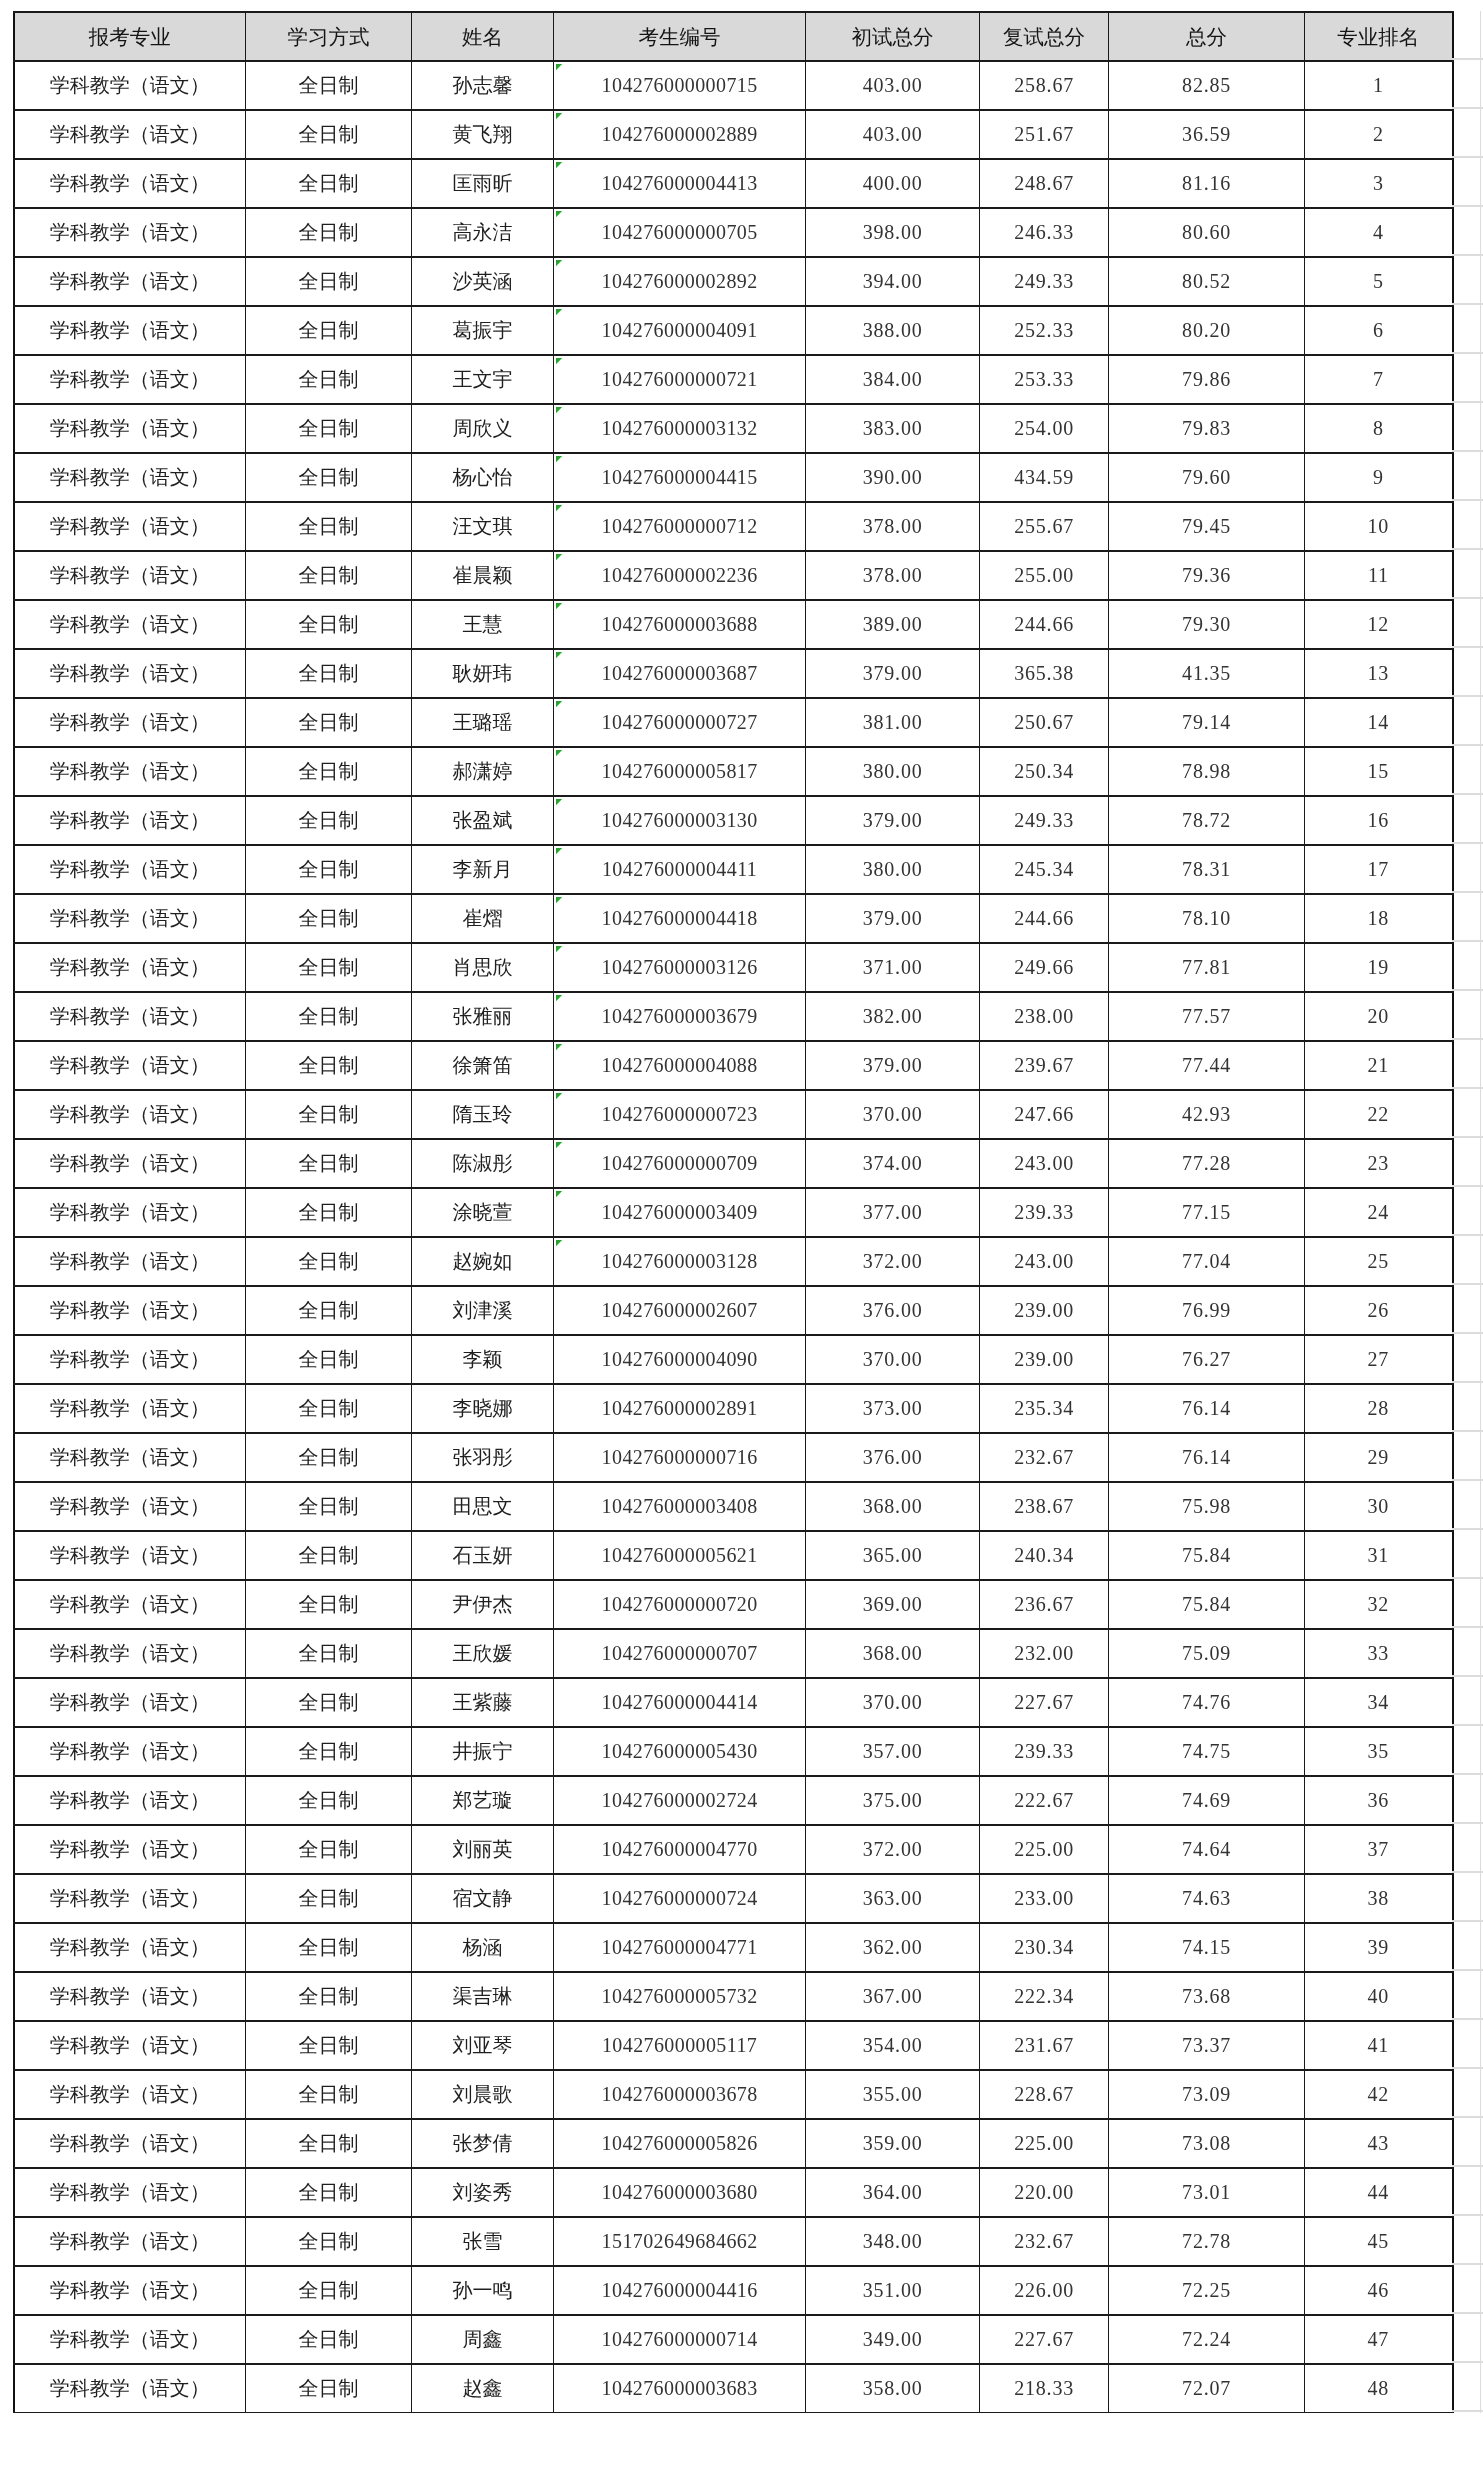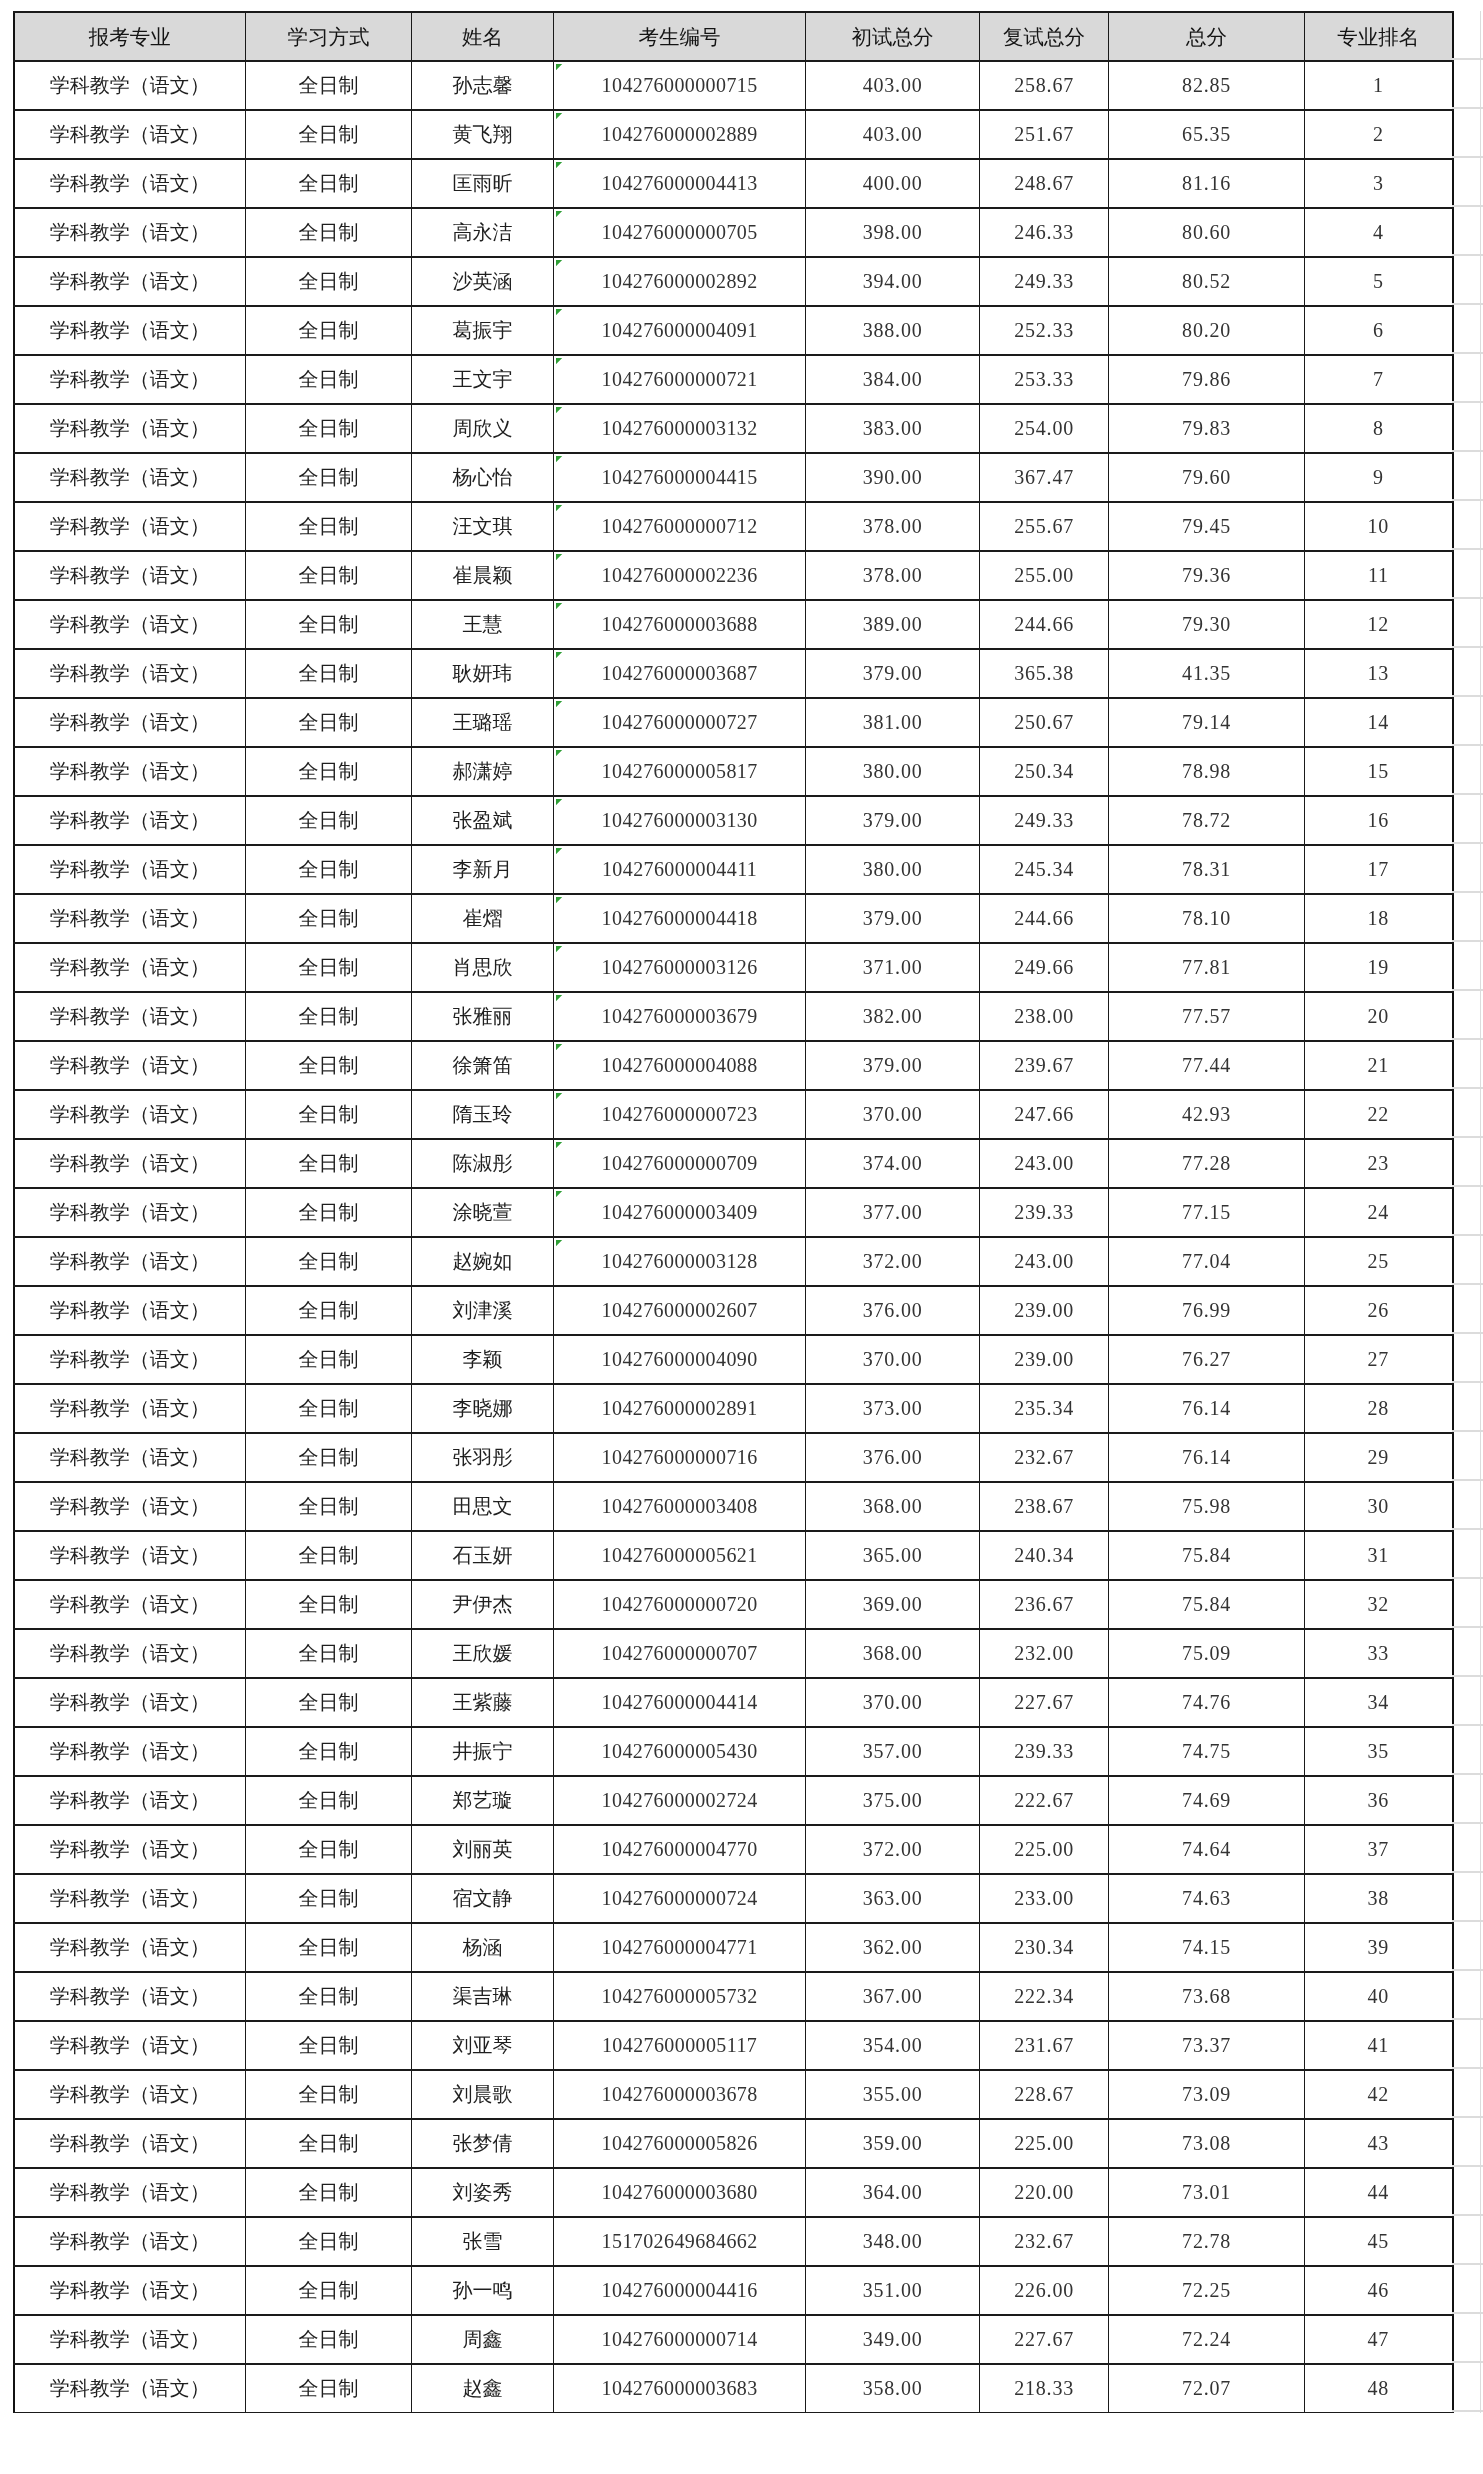--- a/index.html
+++ b/index.html
@@ -89,21 +89,21 @@
           <td class="num">82.85</td>
           <td class="num">1</td>
         </tr>
         <tr>
           <td>学科教学（语文）</td>
           <td>全日制</td>
           <td>黄飞翔</td>
           <td class="num cand"><span class="marker"></span><span>104276000002889</span></td>
           <td class="num">403.00</td>
           <td class="num">251.67</td>
-          <td class="num">65.35</td>
+          <td class="num">36.59</td>
           <td class="num">2</td>
         </tr>
         <tr>
           <td>学科教学（语文）</td>
           <td>全日制</td>
           <td>匡雨昕</td>
           <td class="num cand"><span class="marker"></span><span>104276000004413</span></td>
           <td class="num">400.00</td>
           <td class="num">248.67</td>
           <td class="num">81.16</td>
@@ -158,21 +158,21 @@
           <td class="num">254.00</td>
           <td class="num">79.83</td>
           <td class="num">8</td>
         </tr>
         <tr>
           <td>学科教学（语文）</td>
           <td>全日制</td>
           <td>杨心怡</td>
           <td class="num cand"><span class="marker"></span><span>104276000004415</span></td>
           <td class="num">390.00</td>
-          <td class="num">367.47</td>
+          <td class="num">434.59</td>
           <td class="num">79.60</td>
           <td class="num">9</td>
         </tr>
         <tr>
           <td>学科教学（语文）</td>
           <td>全日制</td>
           <td>汪文琪</td>
           <td class="num cand"><span class="marker"></span><span>104276000000712</span></td>
           <td class="num">378.00</td>
           <td class="num">255.67</td>

